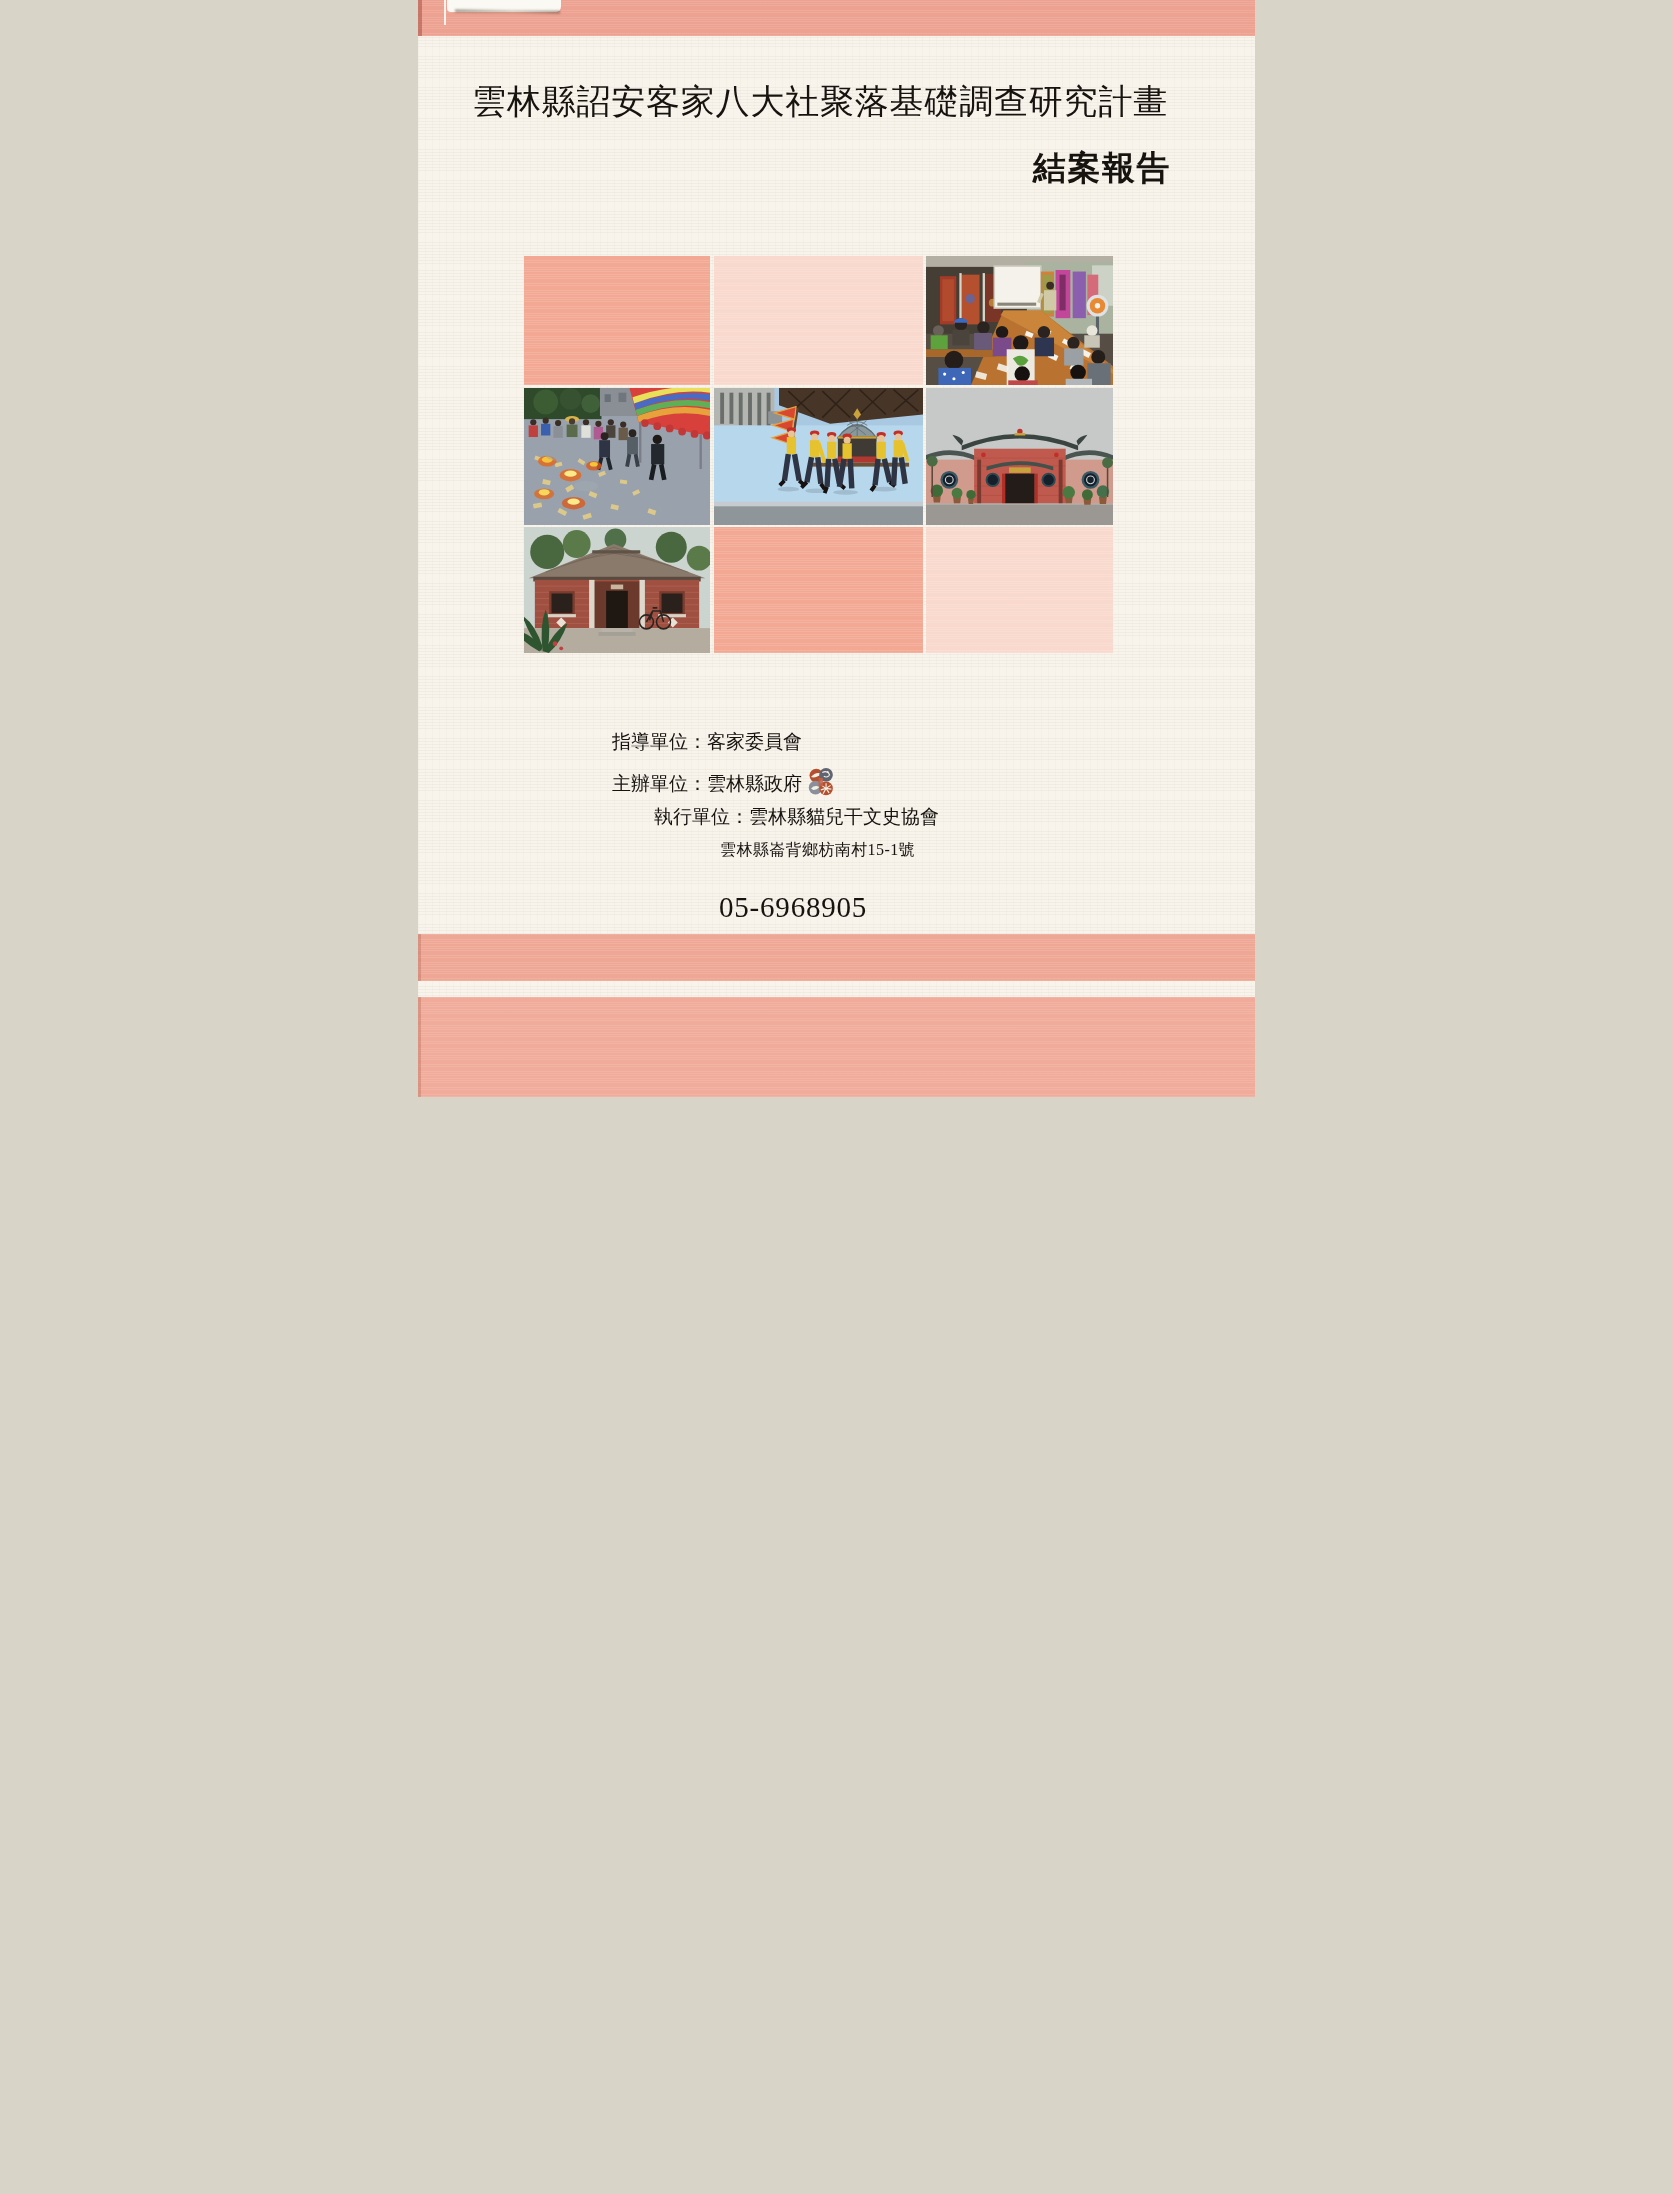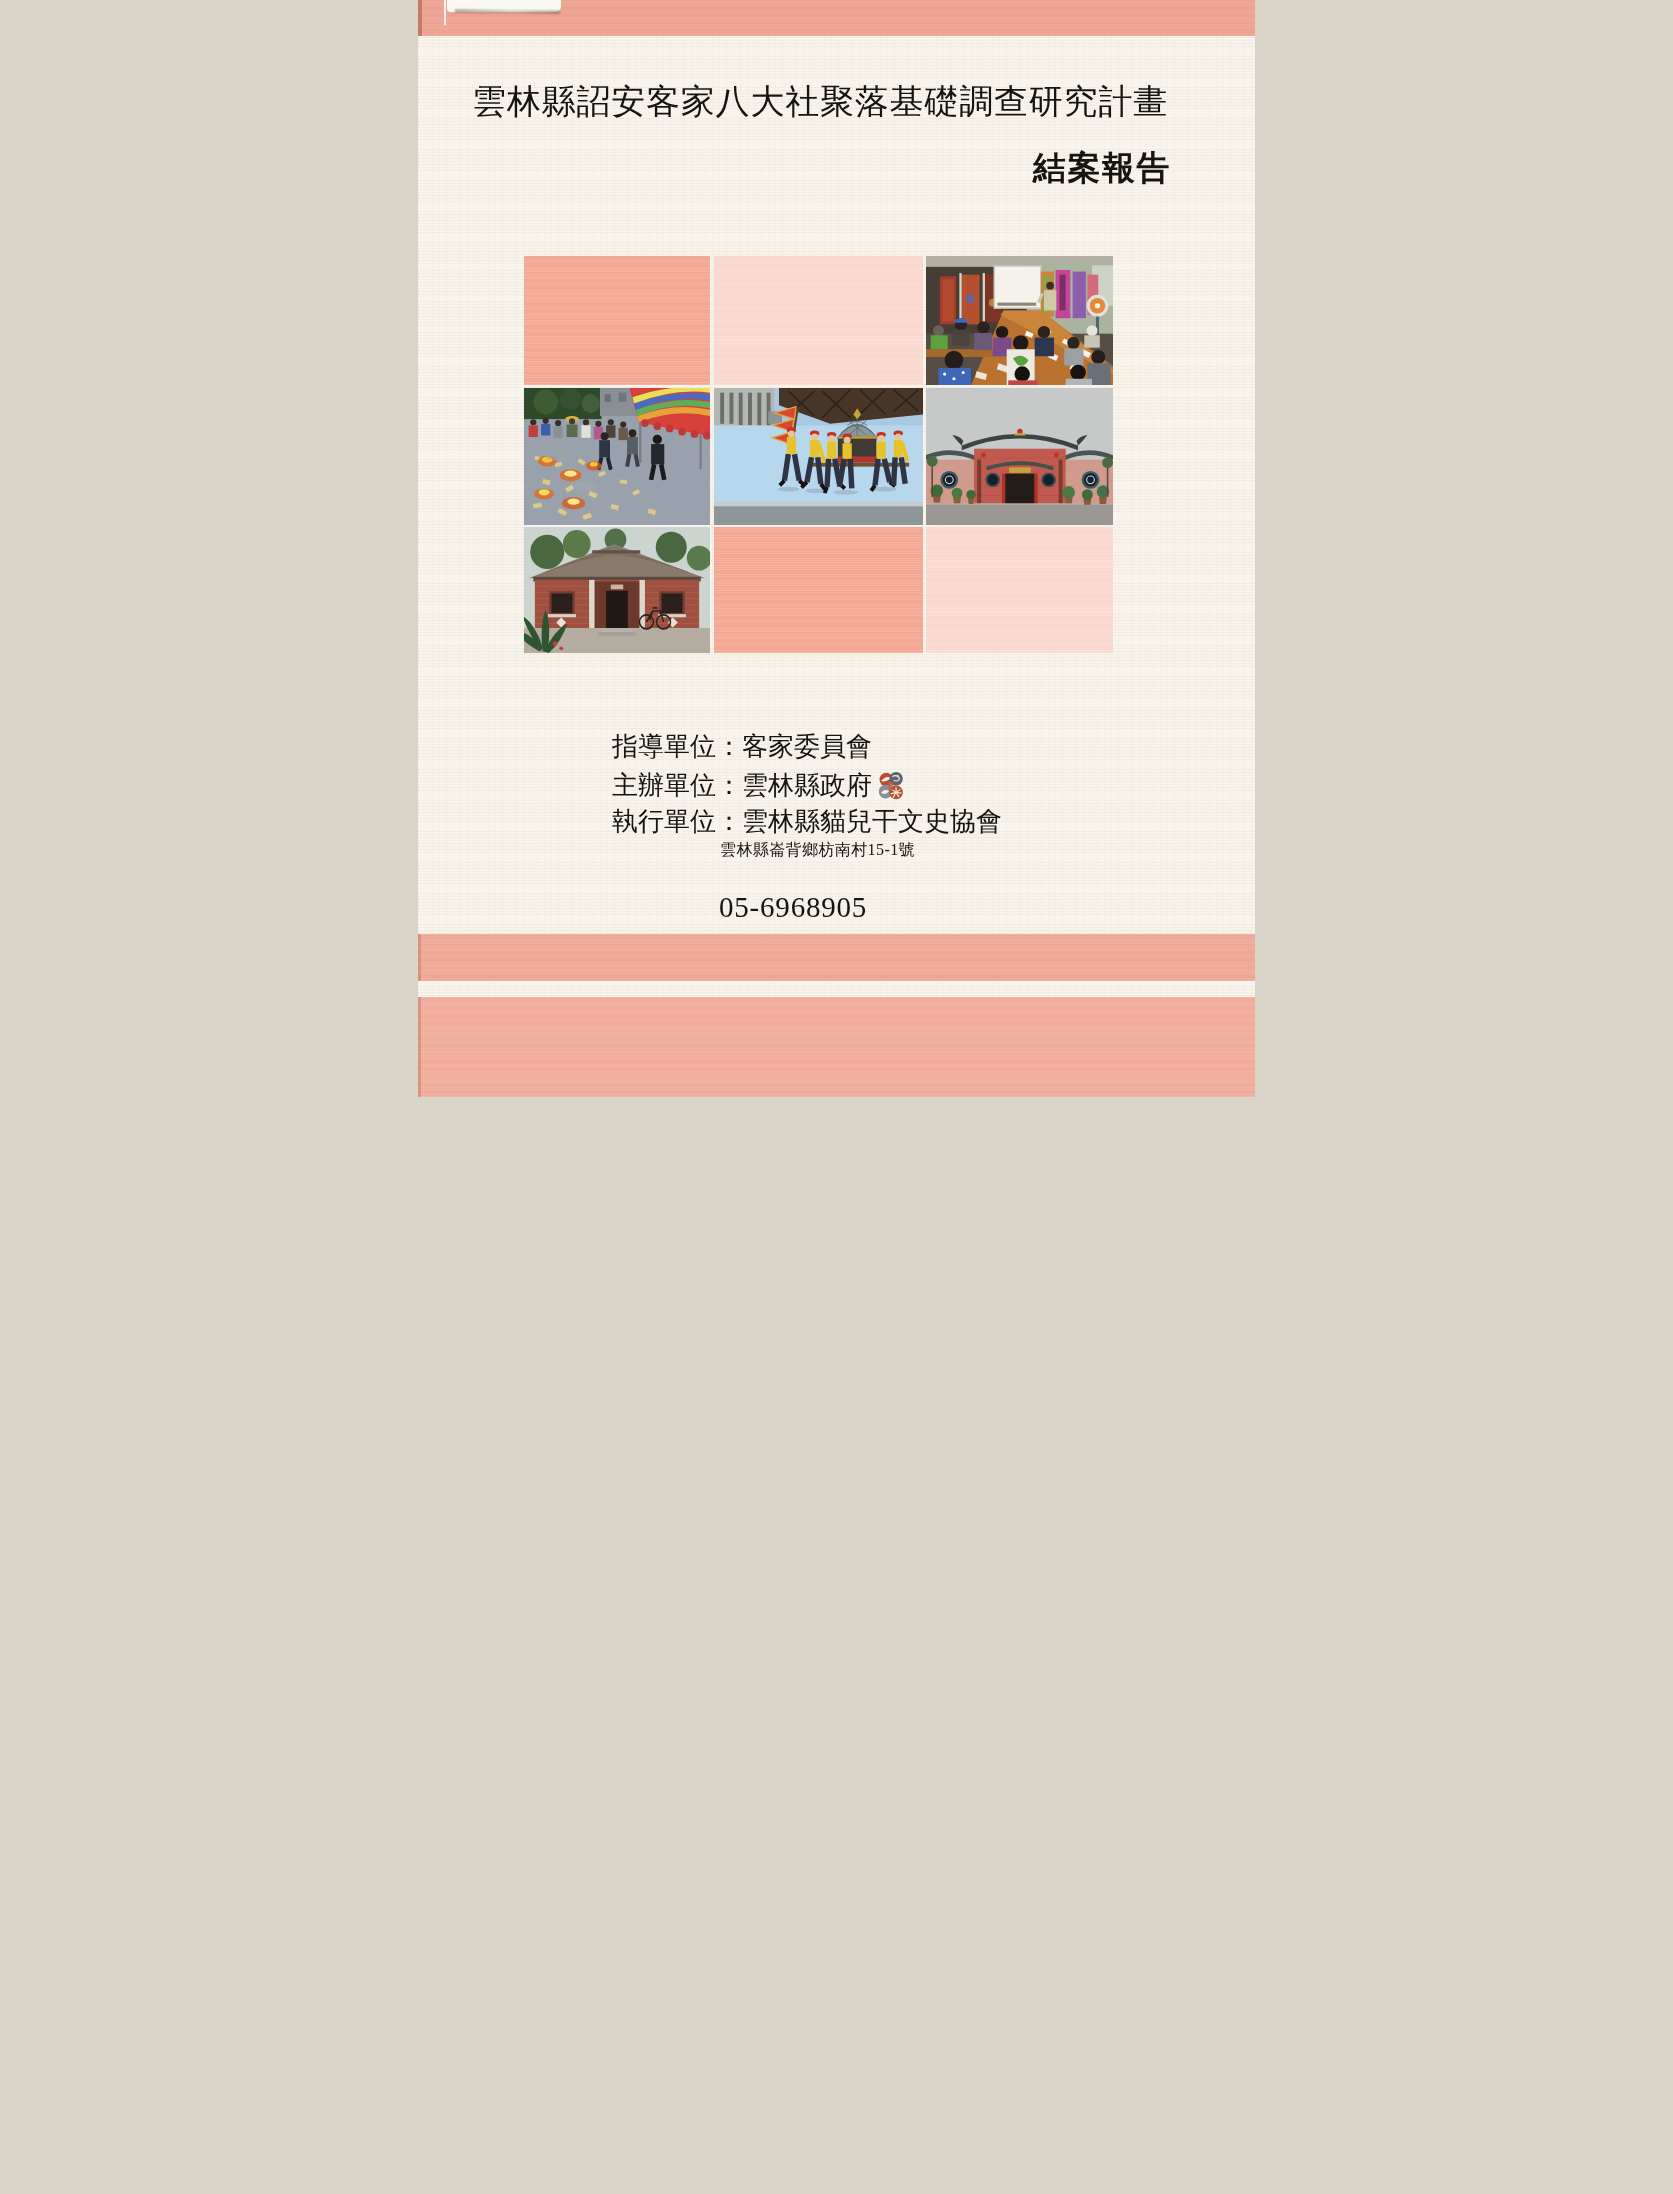--- a/index.html
+++ b/index.html
@@ -58,25 +58,25 @@
   .r1 { top:0;     height:129px; }
   .r2 { top:132px; height:137px; }
   .r3 { top:271px; height:126px; }
   .block-salmon { background-color:#f3a893;
       background-image:repeating-linear-gradient(0deg, rgba(255,255,255,.12) 0 0.8px, transparent 0.8px 2.3px); }
   .block-pink   { background-color:#f9d9cd;
       background-image:repeating-linear-gradient(0deg, rgba(255,255,255,.14) 0 0.8px, transparent 0.8px 2.3px); }
   .cell svg { display:block; width:100%; height:100%; }
 
   
-  .credit { position:absolute; left:194px; font-size:26px; color:#17130f;
+  .credit { position:absolute; left:194px; font-size:19px; color:#17130f;
             white-space:nowrap; }
   .credit-1 { top:729px; }
   .credit-2 { top:768px; }
-  .credit-3 { top:804px; }
+  .credit-3 { top:804px;margin-left:42px; }
   .addr  { position:absolute; left:302px; top:840px; font-size:16px; letter-spacing:0.4px; color:#17130f; }
   .phone { position:absolute; left:301px; top:891px; font-size:29px; letter-spacing:0.8px; color:#17130f; }
   .gov-logo { display:inline-block; width:25.6px; height:28px; vertical-align:-6.2px; margin-left:6.2px; }
 
   
   .date-line { position:absolute; left:122px; top:1041px;
                font-size:22.5px; letter-spacing:28px; color:#2b2623; white-space:nowrap; }
 </style>
 </head>
 <body>

